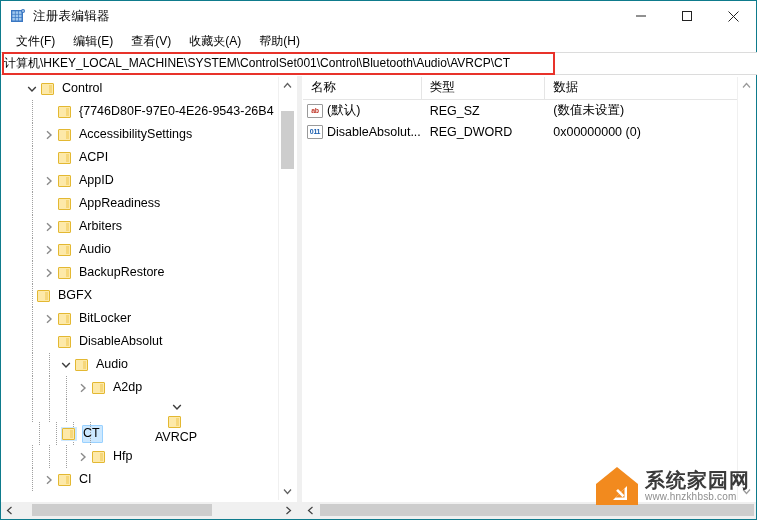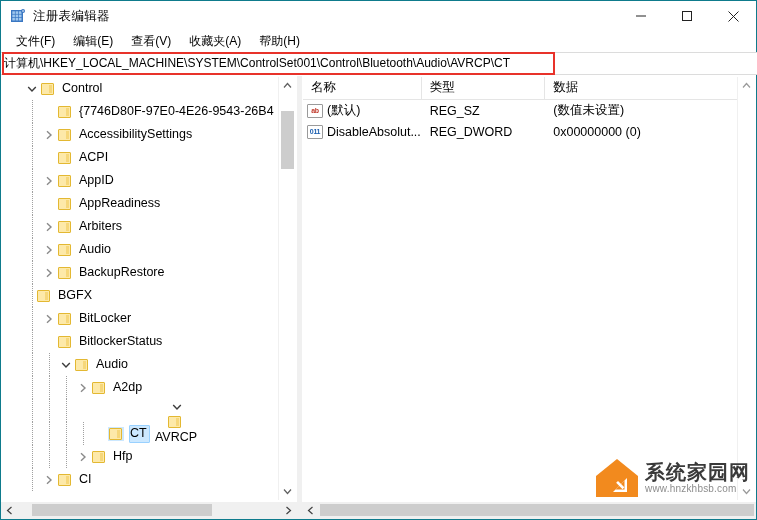--- a/index.html
+++ b/index.html
@@ -309,21 +309,21 @@
   }
   .hthumb {
     position: absolute;
     top: 2px; height: 12px;
     background: #cdcdcd;
   }
 
   
   #watermark {
     position: absolute;
-    right: 6px; bottom: 20px;
+    right: 6px; bottom: 12px;
     display: flex;
     align-items: center;
     pointer-events: none;
   }
   #wm-logo {
     width: 46px; height: 42px;
     position: relative;
     margin-right: 5px;
   }
   #wm-text { display: flex; flex-direction: column; justify-content: center; }
@@ -519,21 +519,21 @@
                 <span class="folder-shape"></span>
               </span>
               <span class="tree-label">BitLocker</span>
             </div>
             <div class="tree-row" style="padding-left: 39px;">
               <div class="dotted-guide" style="left: 30px;"></div>
               <span class="twisty"></span>
               <span class="folder">
                 <span class="folder-shape"></span>
               </span>
-              <span class="tree-label">BitlockerStatus</span>
+              <span class="tree-label">DisableAbsolut</span>
             </div>
             <div class="tree-row" style="padding-left: 56px;">
               <div class="dotted-guide" style="left: 30px;"></div>
               <div class="dotted-guide" style="left: 47px;"></div>
               <span class="twisty">
                 <svg width="10" height="8" viewBox="0 0 10 8">
                   <polyline points="1.2,2 5,6 8.8,2" fill="none" stroke="#3c3c3c" stroke-width="1.4"></polyline>
                 </svg>
               </span>
               <span class="folder">
@@ -562,21 +562,21 @@
               <span class="twisty">
                 <svg width="10" height="8" viewBox="0 0 10 8">
                   <polyline points="1.2,2 5,6 8.8,2" fill="none" stroke="#3c3c3c" stroke-width="1.4"></polyline>
                 </svg>
               </span>
               <span class="folder">
                 <span class="folder-shape"></span>
               </span>
               <span class="tree-label">AVRCP</span>
             </div>
-            <div class="tree-row selected" style="padding-left: 90px;">
+            <div class="tree-row selected" style="padding-left: 36px; margin-left: 7px;">
               <div class="dotted-guide" style="left: 30px;"></div>
               <div class="dotted-guide" style="left: 47px;"></div>
               <div class="dotted-guide" style="left: 64px;"></div>
               <div class="dotted-guide" style="left: 81px;"></div>
               <span class="twisty"></span>
               <span class="folder">
                 <span class="folder-shape"></span>
               </span>
               <span class="tree-label">CT</span>
             </div>

